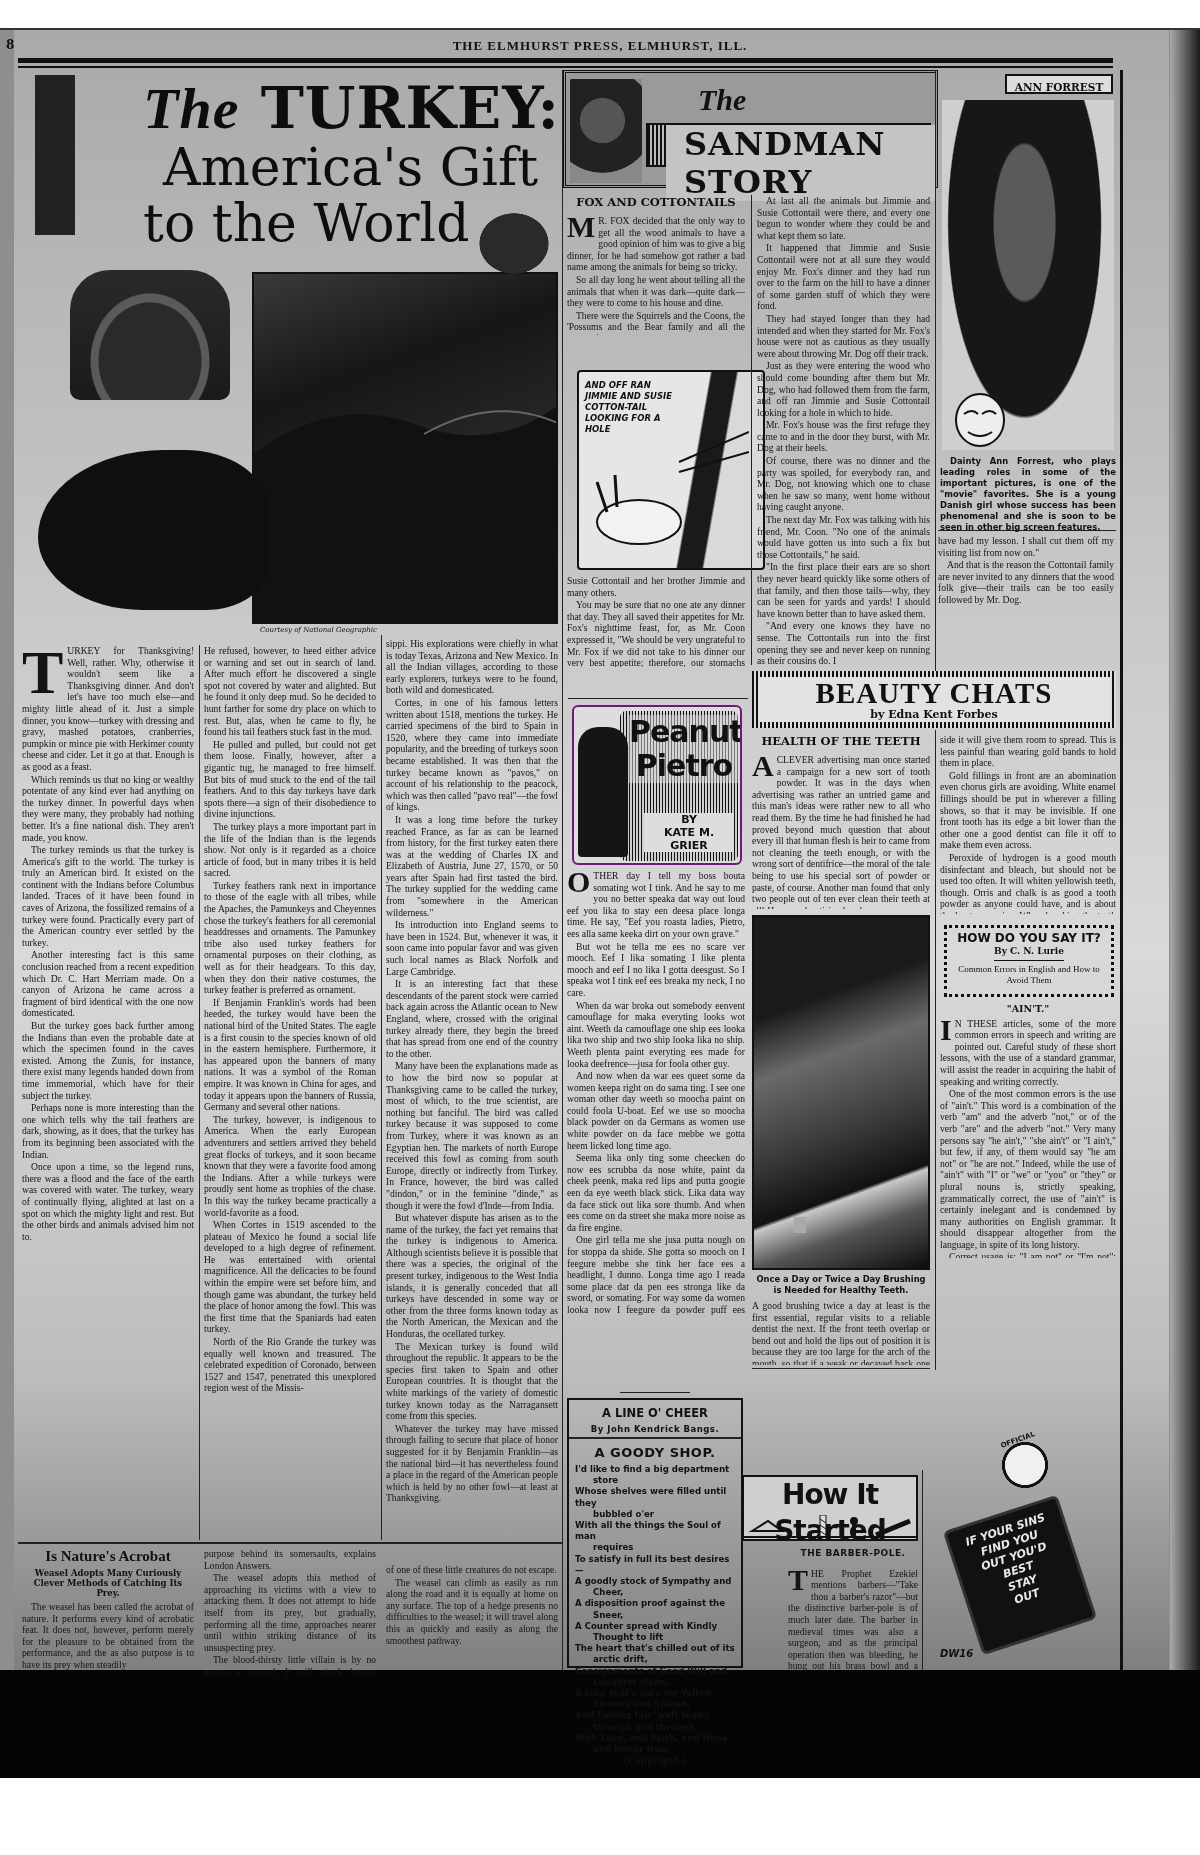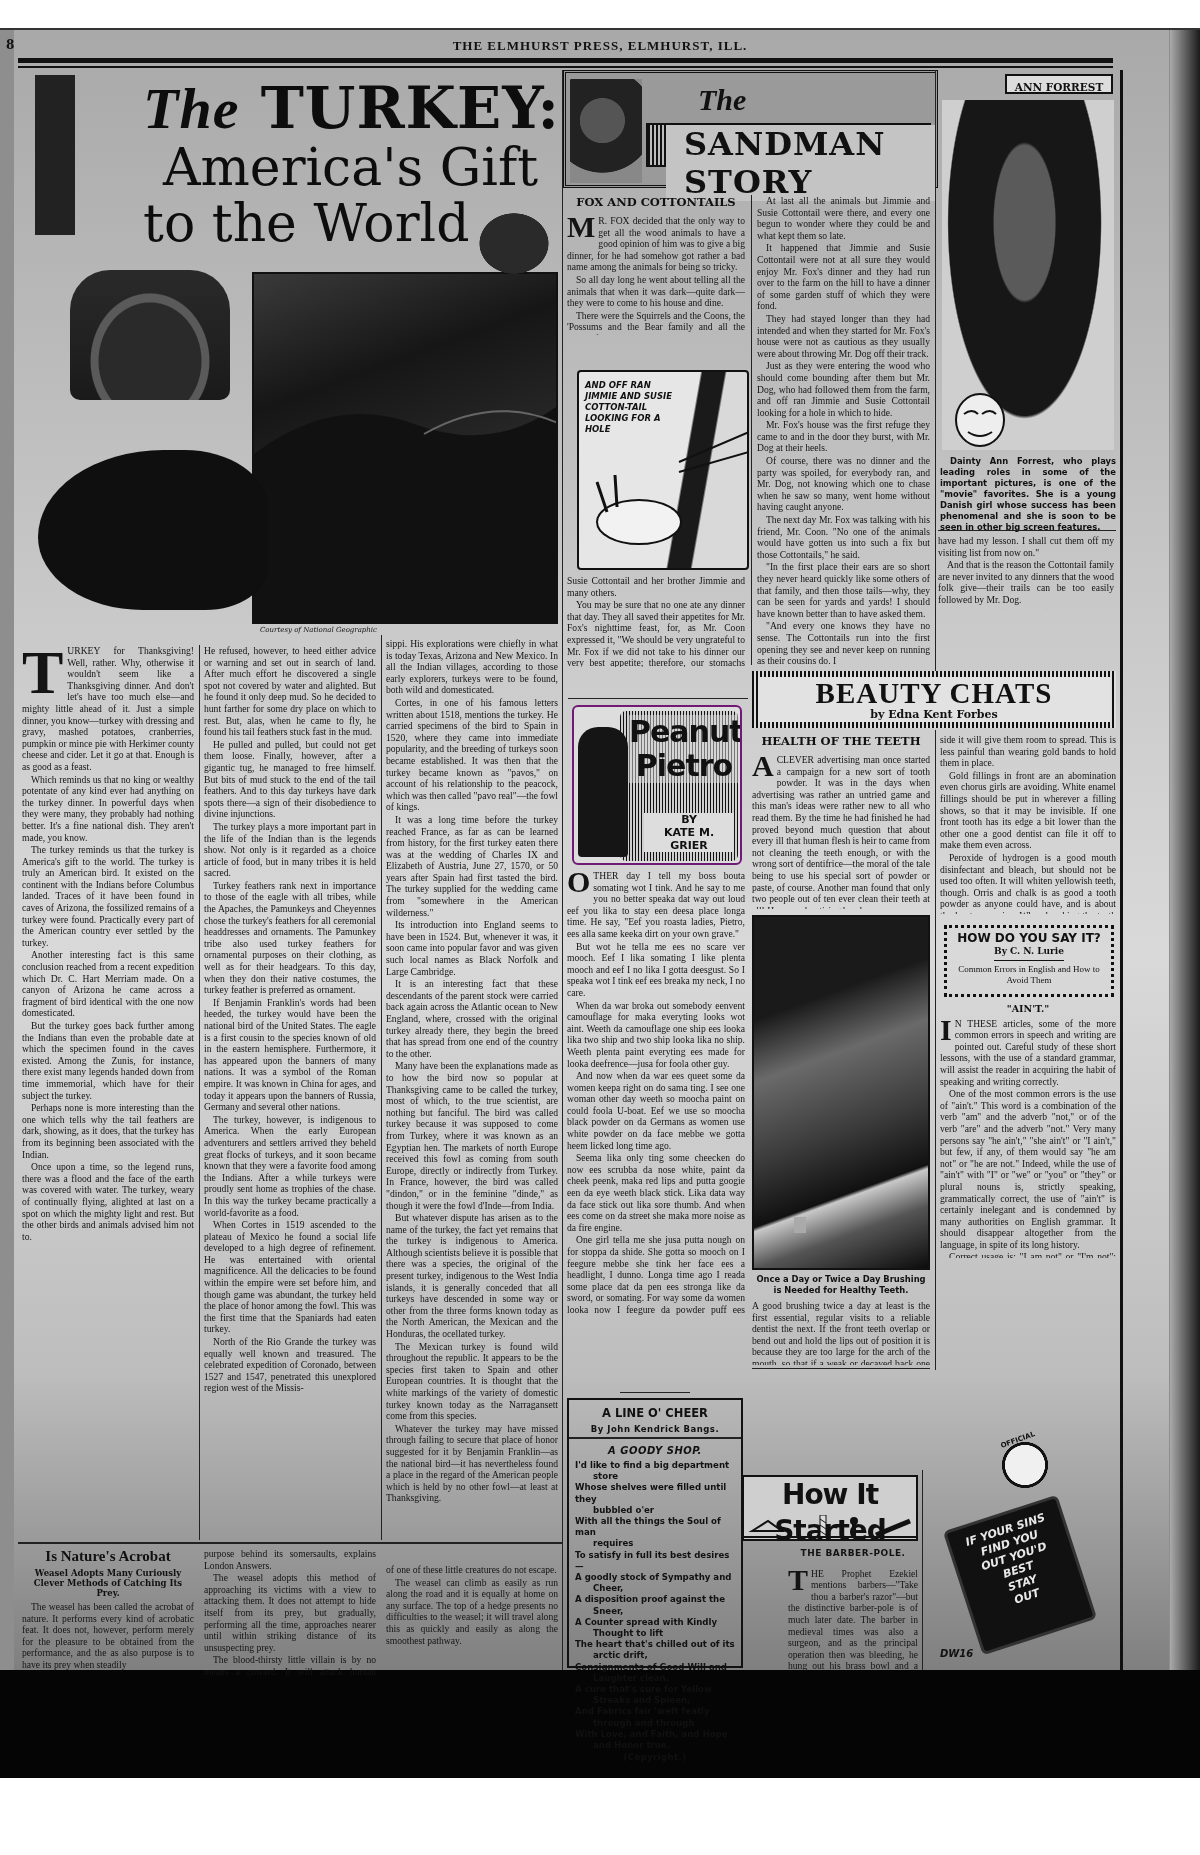--- a/index.html
+++ b/index.html
@@ -125,21 +125,21 @@
     <div class="bar"></div>
     <span class="txt">SANDMAN STORY</span>
   </div>
   <div class="col" style="left:567px;top:165px;width:178px;height:140px;">
     <div class="head" style="font-size:11.5px;line-height:14px;margin-bottom:6px;border-bottom:0;">FOX AND COTTONTAILS</div>
     <span class="dropcap">M</span>
     <p style="text-indent:0">R. FOX decided that the only way to get all the wood animals to have a good opinion of him was to give a big dinner, for he had somehow got rather a bad name among the animals for being so tricky.</p>
     <p>So all day long he went about telling all the animals that when it was dark—quite dark—they were to come to his house and dine.</p>
     <p>There were the Squirrels and the Coons, the 'Possums and the Bear family and all the Rabbit family, including</p>
   </div>
-  <div class="illus" style="left:577px;top:340px;width:172px;height:200px;background:linear-gradient(100deg,#e6e6e6 0 60%,#1a1a1a 61% 72%,#d9d9d9 73%);border-radius:4px;">
+  <div class="illus" style="left:577px;top:340px;width:188px;height:200px;background:linear-gradient(100deg,#e6e6e6 0 60%,#1a1a1a 61% 72%,#d9d9d9 73%);border-radius:4px;">
     <div style="position:absolute;left:6px;top:8px;width:90px;font-family:'DejaVu Sans',sans-serif;font-weight:bold;font-style:italic;font-size:8.5px;line-height:11px;color:#111;">AND OFF RAN JIMMIE AND SUSIE COTTON-TAIL LOOKING FOR A HOLE</div>
     <svg width="170" height="200" style="position:absolute;left:0;top:0">
       <ellipse cx="60" cy="150" rx="42" ry="22" fill="#f2f2f2" stroke="#111" stroke-width="2"></ellipse>
       <path d="M28 140 l-10 -30 M38 135 l-2 -32" stroke="#111" stroke-width="3" fill="none"></path>
       <path d="M100 90 L170 60 M100 100 L170 80" stroke="#111" stroke-width="2"></path>
     </svg>
   </div>
   <div class="col" style="left:567px;top:545px;width:178px;height:92px;">
     <p style="text-indent:0">Susie Cottontail and her brother Jimmie and many others.</p>
     <p>You may be sure that no one ate any dinner that day. They all saved their appetites for Mr. Fox's nighttime feast, for, as Mr. Coon expressed it, "We should be very ungrateful to Mr. Fox if we did not take to his dinner our very best appetite; therefore, our stomachs should be empty."</p>
@@ -199,21 +199,21 @@
     <p>Seema lika only ting some cheecken do now ees scrubba da nose white, paint da cheek peenk, maka red lips and putta googie een da eye weeth black stick. Lika data way da face stick out lika sore thumb. And when ees come on da street she maka more noise as da fire engine.</p>
     <p>One girl tella me she jusa putta nough on for stoppa da shide. She gotta so mooch on I feegure mebbe she tink her face ees a headlight, I dunno. Longa time ago I reada some place dat da pen ees stronga like da sword, or somating. For way some da women looka now I feegure da powder puff ees greater as da wash rag. But I dunno—</p>
 
   </div>
   <div class="hrule" style="left:620px;top:1362px;width:70px;"></div>
 
   <div class="boxed" style="left:567px;top:1368px;width:176px;height:270px;border:2px solid #111;">
     <div class="head" style="font-size:11.5px;margin-top:6px;font-family:'DejaVu Sans',sans-serif;">A LINE O' CHEER</div>
     <div class="small-head" style="font-size:8.5px;margin:4px 0 3px;">By John Kendrick Bangs.</div>
     <div class="hrule" style="position:relative;width:100%;height:2px;"></div>
-    <div class="small-head" style="font-size:10px;margin:6px 0 4px;font-style:italic;">A GOODY SHOP.</div>
+    <div class="small-head" style="font-size:13px;margin:6px 0 4px;">A GOODY SHOP.</div>
     <div class="poem" id="poem" style="padding:0 6px;">
         <div class="">I'd like to find a big department</div>
         <div class="ind">store</div>
         <div class="">Whose shelves were filled until they</div>
         <div class="ind">bubbled o'er</div>
         <div class="">With all the things the Soul of man</div>
         <div class="ind">requires</div>
         <div class="">To satisfy in full its best desires—</div>
         <div class="">A goodly stock of Sympathy and</div>
         <div class="ind">Cheer,</div>

